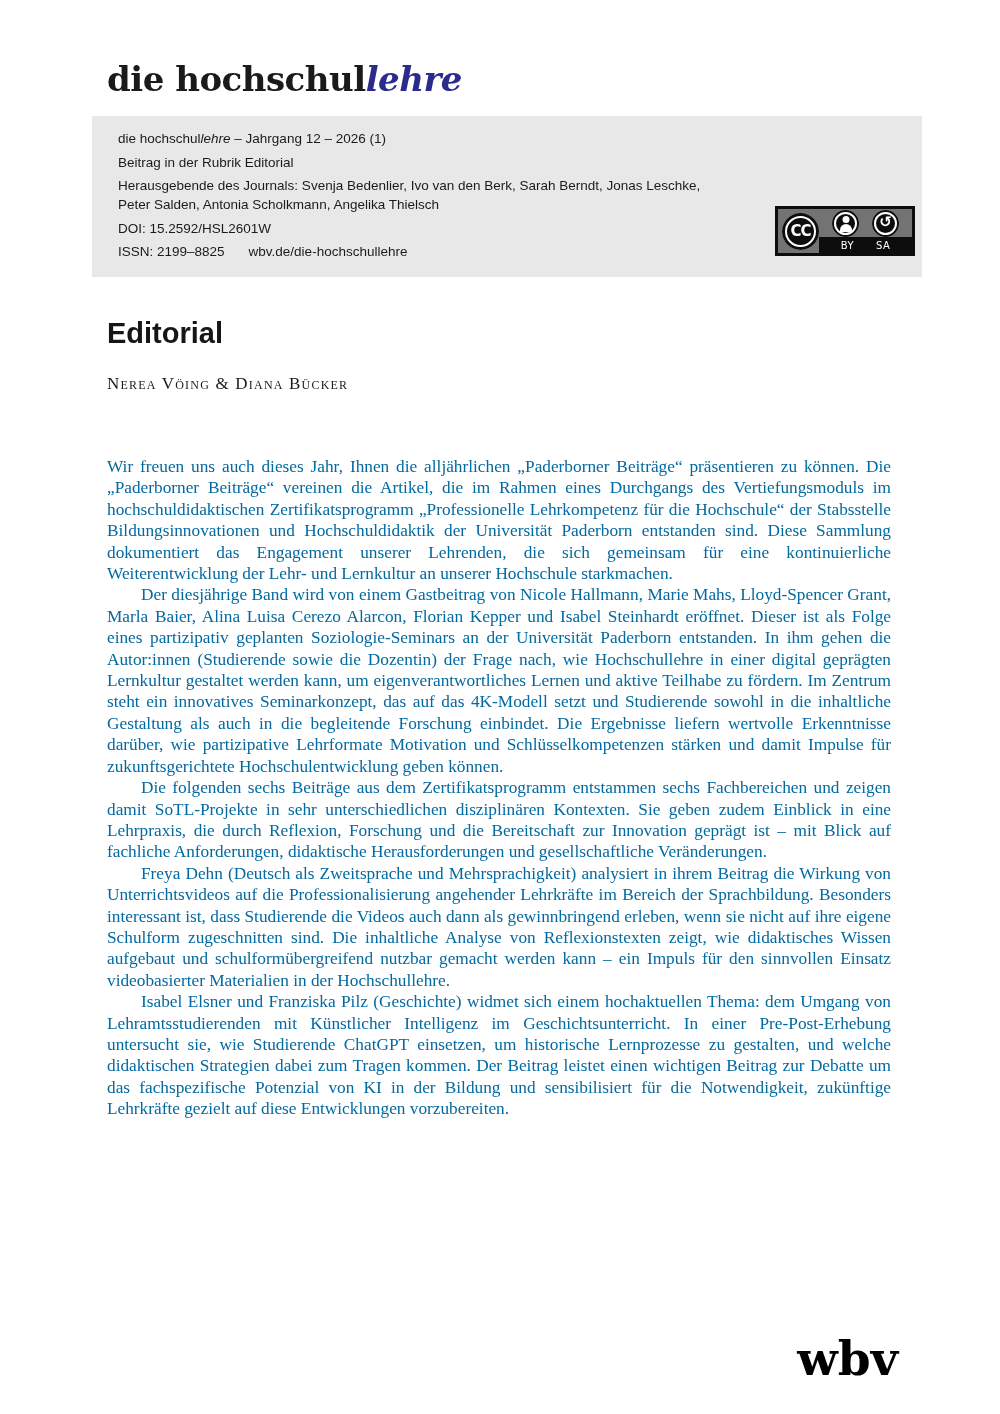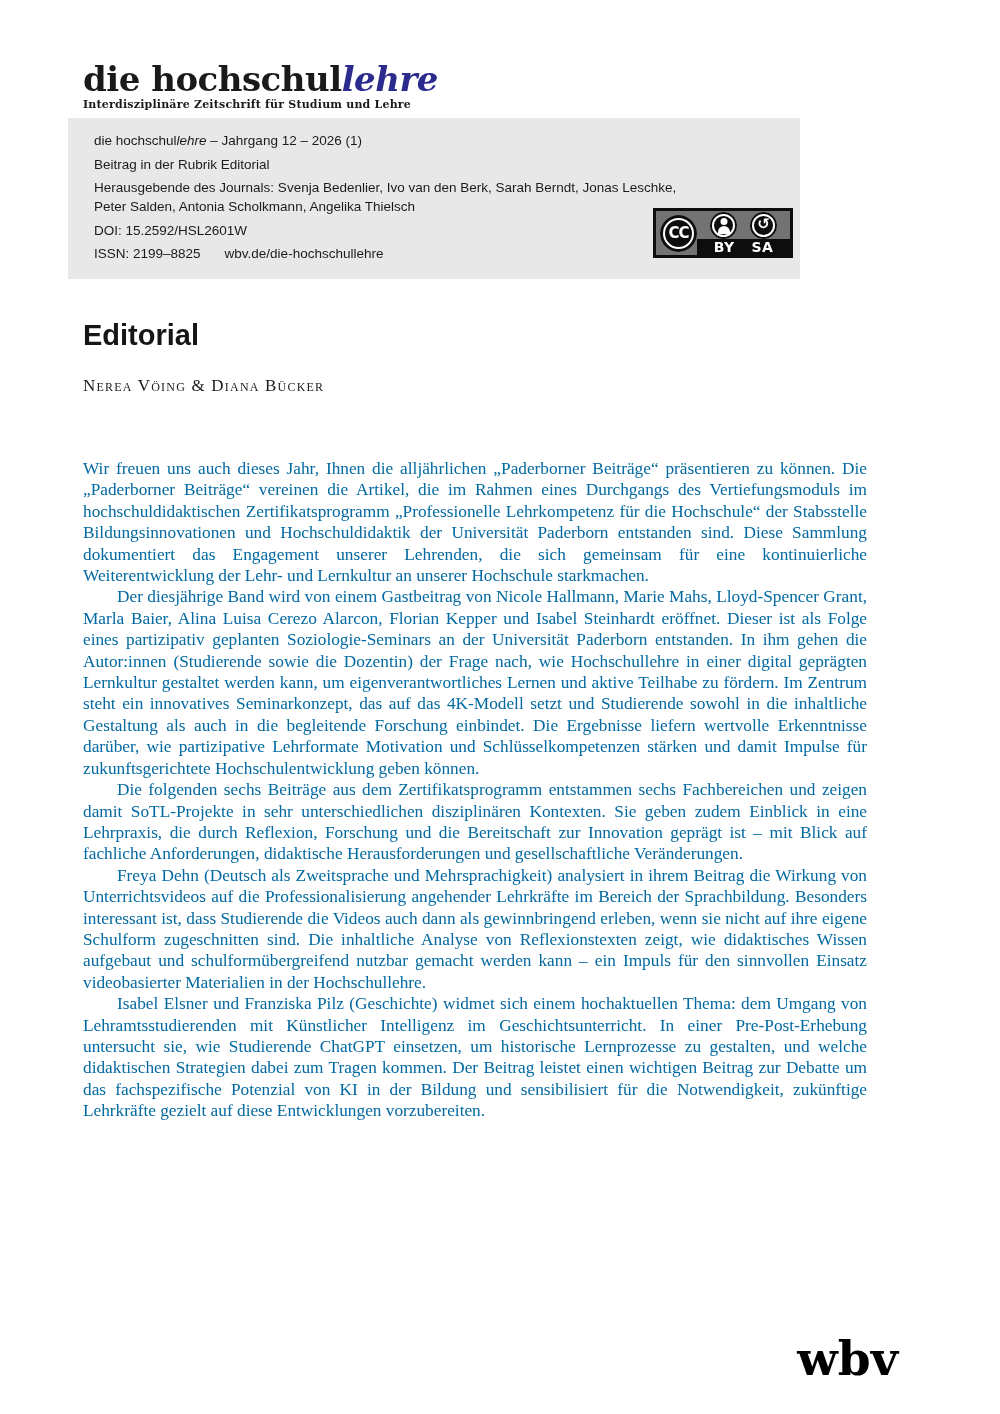--- a/index.html
+++ b/index.html
@@ -6,21 +6,21 @@
   body {
     width: 1000px; height: 1414px;
     font-family: "Liberation Serif", serif;
     color: #1c1c1c;
     overflow: hidden;
   }
   .page {
     position: relative;
     width: 1000px; height: 1414px;
     box-sizing: border-box;
-    padding: 62px 83px 0 83px;
+    padding: 62px 83px 0 107px;
   }
 
   
   .journal-logo { line-height: 1; }
   .logo-title {
     font-family: "DejaVu Serif", serif;
     font-weight: 700;
     font-size: 34px;
     letter-spacing: -0.5px;
     color: #1a1a1a;
@@ -32,22 +32,22 @@
     font-weight: 700;
     font-size: 11px;
     letter-spacing: 0.2px;
     color: #1a1a1a;
     margin-top: 3px;
   }
 
   
   .meta-box {
     position: relative;
-    margin: 8px 0 0 -15px;
-    width: 732px;
+    margin: 20px 0 0 -15px;
+    width: 830px;
     box-sizing: border-box;
     background: #e8e8e8;
     padding: 13px 24px 16px 26px;
     font-family: "Liberation Sans", sans-serif;
     font-size: 13.5px;
     color: #1b1b1b;
   }
   .meta-line { margin: 0; line-height: 19px; }
   .meta-line + .meta-line { margin-top: 4.5px; }
   .meta-editors { max-width: 600px; }
@@ -102,21 +102,21 @@
     font-weight: 700; font-size: 15px; line-height: 1;
     transform: translateY(-1px);
   }
   .cc-band {
     height: 16px; background: #0d0d0d;
     display: flex; justify-content: space-evenly; align-items: center;
   }
   .band-label {
     color: #ffffff;
     font-family: "DejaVu Sans", sans-serif;
-    font-weight: 700; font-size: 14px; letter-spacing: 0.5px;
+    font-weight: 400; font-size: 10px; letter-spacing: 0.5px;
   }
 
   
   .article-title {
     margin: 42px 0 0 0;
     font-family: "Liberation Sans", sans-serif;
     font-weight: 700;
     font-size: 29px;
     color: #161616;
     line-height: 1;
@@ -152,21 +152,20 @@
     line-height: 1;
   }
 </style>
 </head>
 <body>
 
 <div class="page">
 
   <header class="journal-logo">
     <div class="logo-title"><span>die hochschul</span><span class="logo-accent">lehre</span></div>
-    <div class="logo-tagline">Interdisziplinäre Zeitschrift für Studium und Lehre</div>
   </header>
 
   <section class="meta-box">
     <p class="meta-line meta-issue"><span>die hochschul</span><em>lehre</em><span> – Jahrgang 12 – 2026 (1)</span></p>
     <p class="meta-line">Beitrag in der Rubrik Editorial</p>
     <p class="meta-line meta-editors">Herausgebende des Journals: Svenja Bedenlier, Ivo van den Berk, Sarah Berndt, Jonas Leschke, Peter Salden, Antonia Scholkmann, Angelika Thielsch</p>
     <p class="meta-line">DOI: 15.2592/HSL2601W</p>
     <p class="meta-line"><span>ISSN: 2199–8825</span><span class="meta-website">wbv.de/die-hochschullehre</span></p>
 
     <div class="cc-badge">

